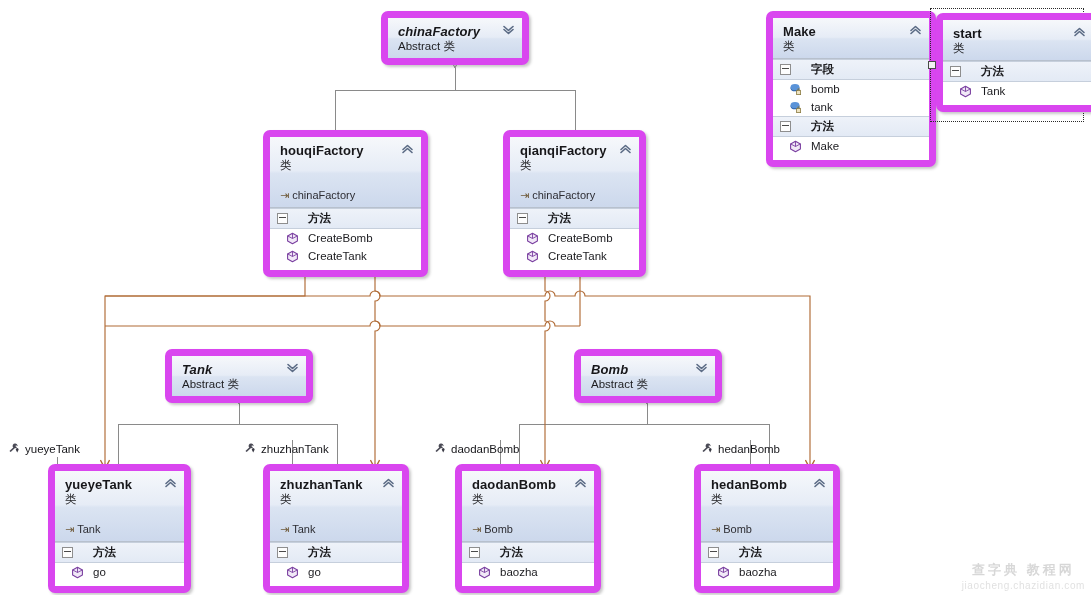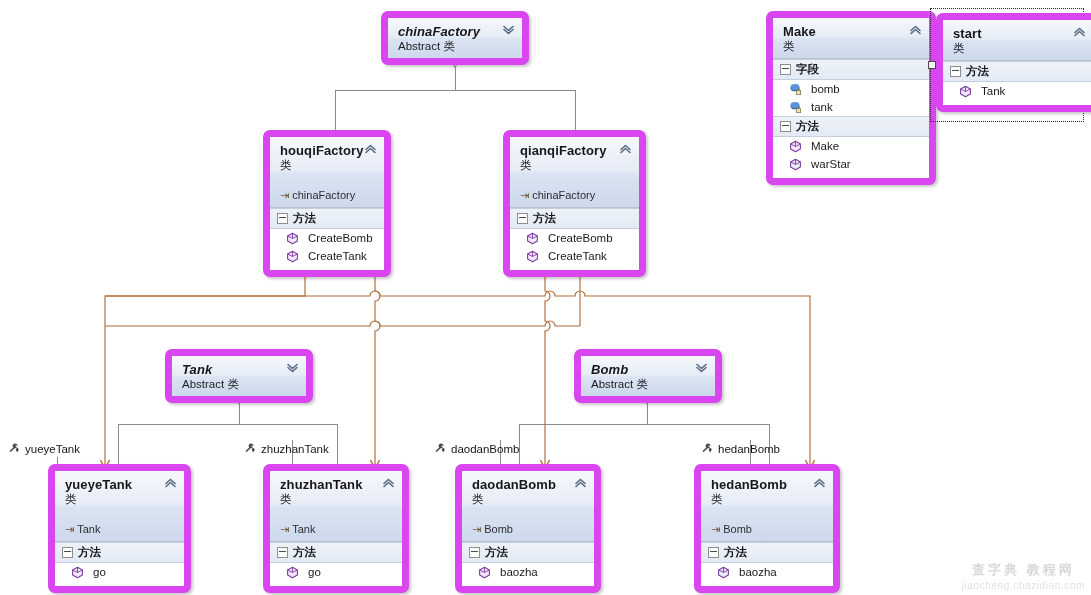--- a/index.html
+++ b/index.html
@@ -34,21 +34,21 @@
   .node .nm.abs{font-style:italic;}
   .node .kind{font-size:11.5px;color:#1d1d20;line-height:14px;}
   .node .base{font-size:11px;color:#2d2d33;line-height:14px;margin-top:16px;white-space:nowrap;}
   .node .base .ar{color:#6f5a3a;margin-right:3px;font-size:11px;}
 
   .chev{position:absolute;right:7px;top:7px;width:13px;height:10px;}
   .chev svg{display:block;}
 
   .body{background:#ffffff;padding-bottom:5px;}
   .grp{
-    display:flex;align-items:center;gap:5px;
+    display:flex;align-items:center;gap:20px;
     padding:2px 6px 2px 7px;
     background:linear-gradient(to bottom,#eef2f9 0%,#e3eaf5 100%);
     border-top:1px solid #c6cfdc;border-bottom:1px solid #c6cfdc;
     font-weight:bold;font-size:11.5px;color:#18181b;
   }
   .exp{width:9px;height:9px;border:1px solid #8e8e8e;background:#fdfdfd;position:relative;flex:0 0 auto;}
   .exp:after{content:"";position:absolute;left:1px;right:1px;top:3px;height:1px;background:#4a4a4a;}
   .mem{display:flex;align-items:center;padding:1px 6px 1px 16px;line-height:16px;}
   .mem .lbl{font-size:11.5px;color:#1b1b1f;margin-left:9px;white-space:nowrap;}
 
@@ -128,21 +128,21 @@
       <div class="nm abs">chinaFactory</div>
       <div class="kind">Abstract 类</div>
       <span class="chev">
         <svg viewBox="0 0 13 10">
             <path d="M2,1.5 L6.5,5.5 L11,1.5 M2,4.5 L6.5,8.5 L11,4.5" fill="none" stroke="#5b6b85" stroke-width="1.6" stroke-linecap="round" stroke-linejoin="round"></path>
           </svg>
       </span>
     </div>
   </div>
 
-  <div class="node" style="left:263px;top:130px;width:128px;">
+  <div class="node" style="left:263px;top:130px;width:165px;">
     <div class="hdr">
       <div class="nm">houqiFactory</div>
       <div class="kind">类</div>
       <div class="base"><span class="ar">⇥</span><span>chinaFactory</span></div>
       <span class="chev">
         <svg viewBox="0 0 13 10">
             <path d="M2,8.5 L6.5,4.5 L11,8.5 M2,5.5 L6.5,1.5 L11,5.5" fill="none" stroke="#5b6b85" stroke-width="1.6" stroke-linecap="round" stroke-linejoin="round"></path>
           </svg>
       </span>
     </div>
@@ -251,29 +251,20 @@
         <span>方法</span>
       </div>
       <div class="mem">
         <span class="ic">
             <svg viewBox="0 0 13 13">
               <path d="M6.5,1.2 L11.4,3.9 L11.4,9.1 L6.5,11.8 L1.6,9.1 L1.6,3.9 Z" fill="#f1e9f7" stroke="#7a3fa0" stroke-width="1.1" stroke-linejoin="round"></path>
               <path d="M6.5,1.2 L6.5,6.5 M6.5,6.5 L1.6,3.9 M6.5,6.5 L11.4,3.9" stroke="#7a3fa0" stroke-width=".9" fill="none"></path>
             </svg>
           </span>
         <span class="lbl">Make</span>
-      </div>
-      <div class="mem">
-        <span class="ic">
-            <svg viewBox="0 0 13 13">
-              <path d="M6.5,1.2 L11.4,3.9 L11.4,9.1 L6.5,11.8 L1.6,9.1 L1.6,3.9 Z" fill="#f1e9f7" stroke="#7a3fa0" stroke-width="1.1" stroke-linejoin="round"></path>
-              <path d="M6.5,1.2 L6.5,6.5 M6.5,6.5 L1.6,3.9 M6.5,6.5 L11.4,3.9" stroke="#7a3fa0" stroke-width=".9" fill="none"></path>
-            </svg>
-          </span>
-        <span class="lbl">warStar</span>
       </div>
     </div>
   </div>
 
   <div class="selwrap" style="left:930px;top:8px;width:154px;height:114px;">
     <div class="handle" style="left:-3px;top:52px;"></div>
     <div class="handle" style="right:-3px;top:52px;"></div>
   </div>
   <div class="node" style="left:936px;top:13px;width:164px;">
     <div class="hdr">

